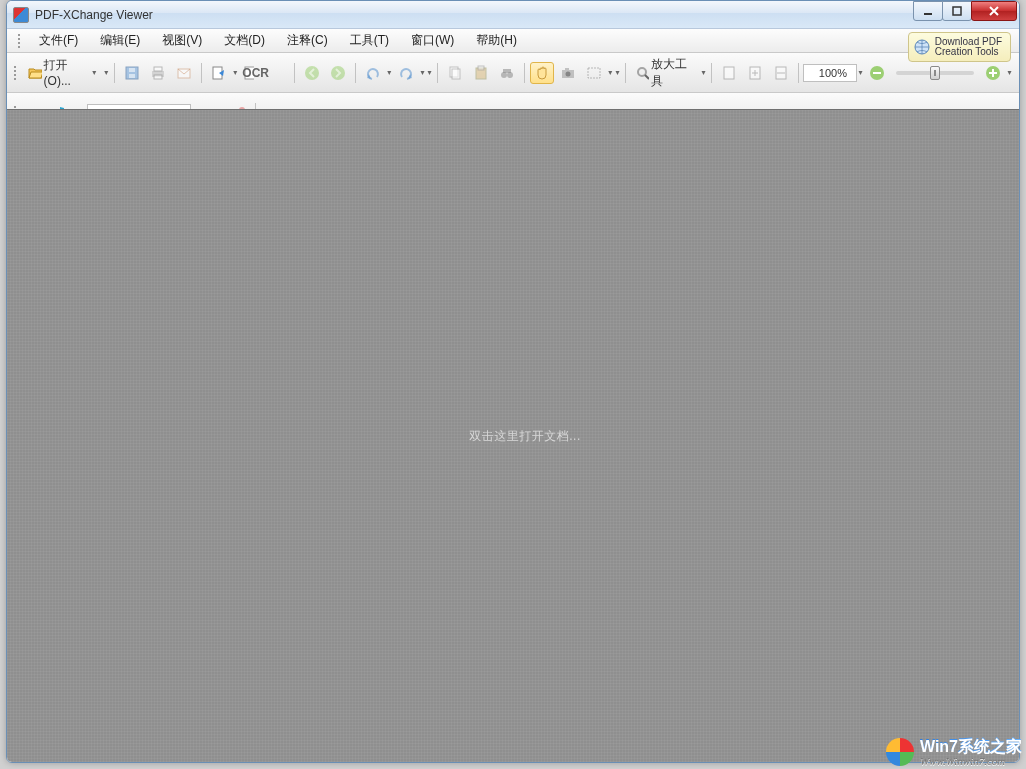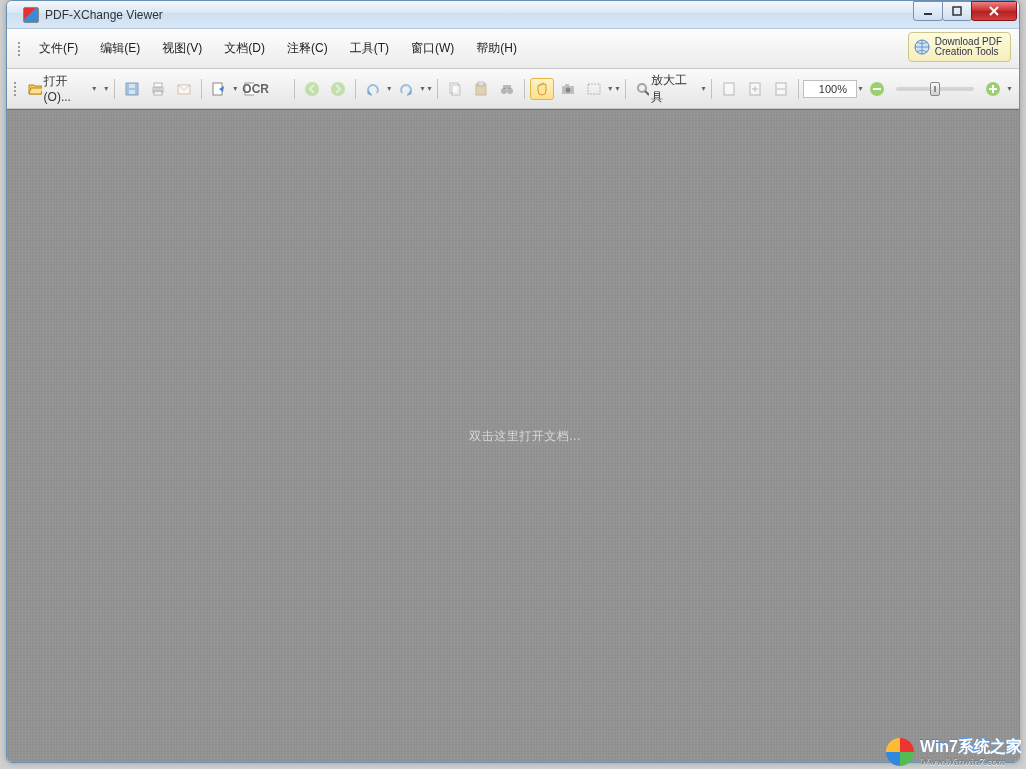--- a/index.html
+++ b/index.html
@@ -18,21 +18,21 @@
     border: 1px solid #6a8fb5;
     border-radius: 6px;
     overflow: hidden;
     box-shadow: 0 0 6px rgba(0,0,0,.25);
   }
   .titlebar {
     height: 28px;
     background: linear-gradient(#f3f7fc,#dbe7f5 45%,#cddff2 46%,#d9e8f7);
     border-bottom: 1px solid #b8c8dc;
     display: flex; align-items: center;
-    padding-left: 16px;
+    padding-left: 6px;
     position: relative;
   }
   .titlebar .app-icon {
     width: 16px; height: 16px;
     margin-right: 6px;
     background: linear-gradient(135deg,#d33 0 40%,#3c8ad6 40% 100%);
     border: 1px solid #888; border-radius: 2px;
   }
   .titlebar .title { color: #333; font-size: 12px; }
   .win-controls { position: absolute; right: 2px; top: 0; display: flex; }
@@ -43,21 +43,21 @@
     font-family: Arial; font-size: 11px; color: #333;
     border-radius: 0 0 3px 3px; margin-left: -1px;
   }
   .win-btn.close {
     width: 46px;
     background: linear-gradient(#f08080,#c93030 48%,#b02020 49%,#d04040);
     border-color: #8a1515; color: #fff; font-weight: bold;
   }
   
   .menubar {
-    height: 40px;
+    height: 24px;
     background: linear-gradient(#fdfdfd,#ececec);
     border-bottom: 1px solid #c9c9c9;
     display: flex; align-items: center;
     padding-left: 10px;
     gap: 2px;
   }
   .grip { width:4px; height:16px; margin-right:6px;
     background-image: radial-gradient(circle,#9a9a9a 1px,transparent 1px);
     background-size: 4px 4px; }
   .menu-item { padding: 3px 10px; color: #222; cursor: default; }

